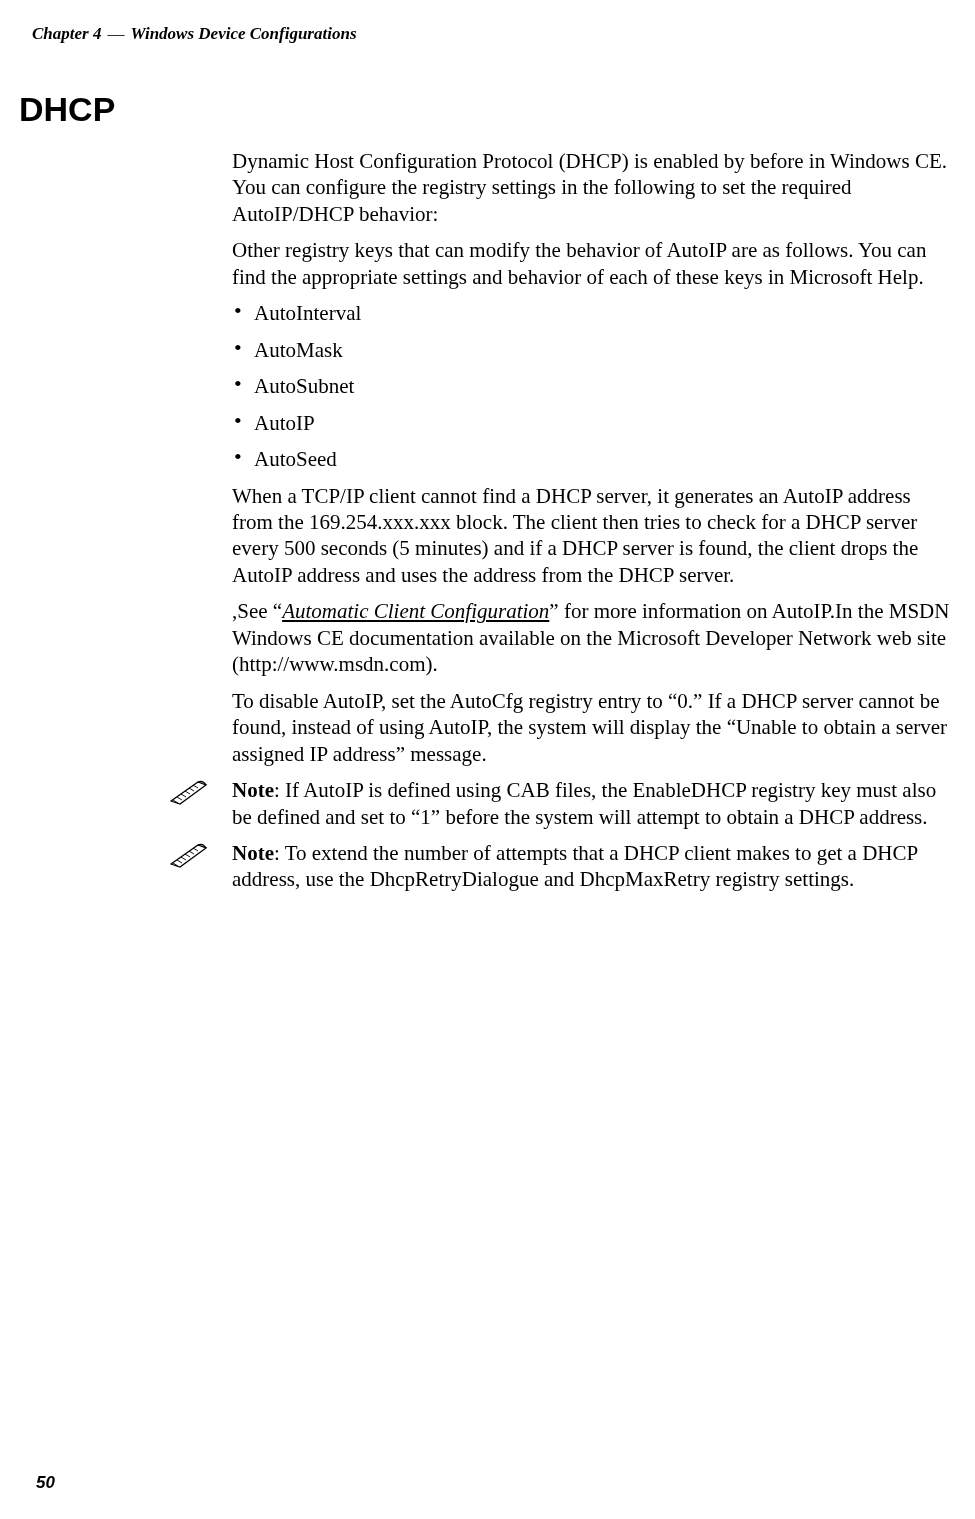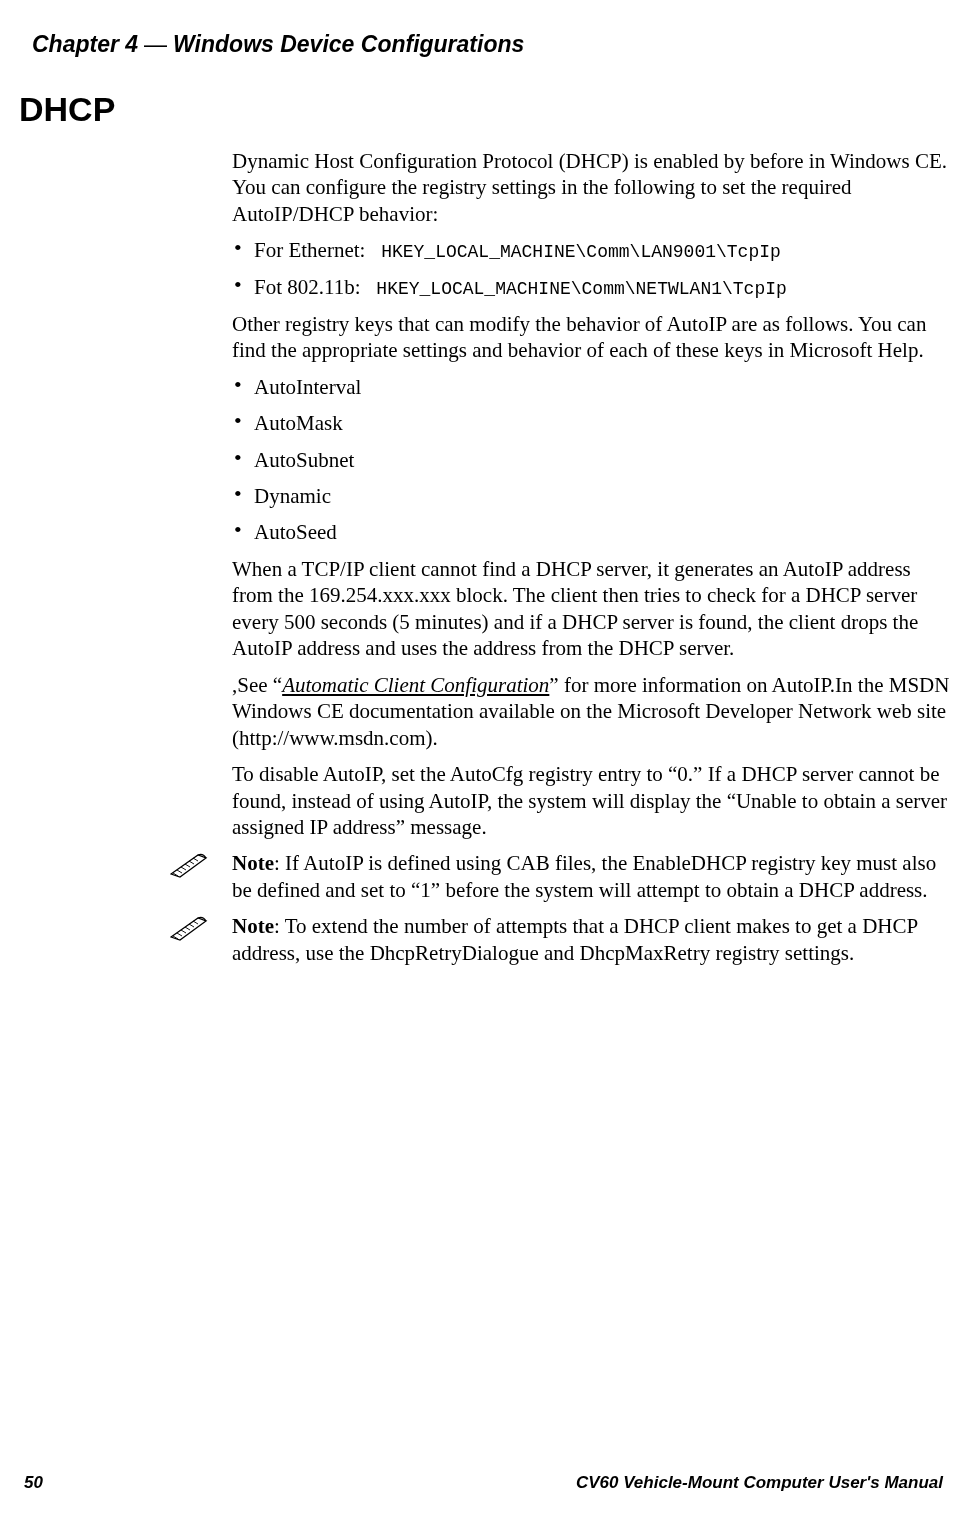--- a/index.html
+++ b/index.html
@@ -13,37 +13,37 @@
     color: #000000;
   }
   .page {
     position: relative;
     width: 975px;
     height: 1519px;
     box-sizing: border-box;
   }
   .running-header {
     position: absolute;
-    top: 31px;
-    font-family: Liberation Sans, sans-serif;
+    top: 24px;
+    font-family: Liberation Serif, serif;
     font-weight: 700;
     font-style: italic;
-    font-size: 23px;
+    font-size: 17px;
   }
   .running-header.left { left: 32px; }
   .running-header .dash { font-style: normal; font-weight: 400; padding: 0 6px; }
   .footer {
     position: absolute;
     bottom: 26px;
     font-family: "Helvetica Neue", Arial, sans-serif;
     font-weight: 700;
     font-style: italic;
     font-size: 17px;
   }
-  .footer.left { left: 24px; text-align: right; }
+  .footer.left { left: 36px; text-align: right; }
   .footer.right { right: 32px; }
   .section-title {
     position: absolute;
     left: 19px;
     top: 90px;
     font-family: Arial, "Helvetica Neue", sans-serif;
     font-weight: 900;
     font-size: 34px;
     letter-spacing: 0px;
   }
@@ -101,36 +101,28 @@
   <div class="running-header left">
     <span>Chapter 4</span><span class="dash">—</span><span>Windows Device Configurations</span>
   </div>
 
   <div class="section-title">DHCP</div>
 
   <div class="body-col">
 
     <p>Dynamic Host Configuration Protocol (DHCP) is enabled by before in Windows CE. You can configure the registry settings in the following to set the required AutoIP/DHCP behavior:</p>
 
-    <ul class="bullet-list">
-      <li>
-        <span>For Ethernet:</span>&nbsp;&nbsp;&nbsp;<span class="mono">HKEY_LOCAL_MACHINE\Comm\LAN9001\TcpIp</span>
-      </li>
-      <li>
-        <span>Fot 802.11b:</span>&nbsp;&nbsp;&nbsp;<span class="mono">HKEY_LOCAL_MACHINE\Comm\NETWLAN1\TcpIp</span>
-      </li>
-    </ul>
 
     <p>Other registry keys that can modify the behavior of AutoIP are as follows. You can find the appropriate settings and behavior of each of these keys in Microsoft Help.</p>
 
     <ul class="bullet-list">
       <li><span>AutoInterval</span></li>
       <li><span>AutoMask</span></li>
       <li><span>AutoSubnet</span></li>
-      <li><span>Dynamic</span></li>
+      <li><span>AutoIP</span></li>
       <li><span>AutoSeed</span></li>
     </ul>
 
     <p>When a TCP/IP client cannot find a DHCP server, it generates an AutoIP address from the 169.254.xxx.xxx block. The client then tries to check for a DHCP server every 500 seconds (5 minutes) and if a DHCP server is found, the client drops the AutoIP address and uses the address from the DHCP server.</p>
 
     <p class="para-gap">
       <span>,See “</span><span class="italic">Automatic Client Configuration</span><span>” for more information on AutoIP.In the MSDN Windows CE documentation available on the Microsoft Developer Network web site (http://www.msdn.com).</span>
     </p>
 
     <p class="para-gap">To disable AutoIP, set the AutoCfg registry entry to “0.” If a DHCP server cannot be found, instead of using AutoIP, the system will display the “Unable to obtain a server assigned IP address” message.</p>
@@ -158,15 +150,14 @@
       </span>
       <p>
         <span class="bold">Note</span><span>: To extend the number of attempts that a DHCP client makes to get a DHCP address, use the DhcpRetryDialogue and DhcpMaxRetry registry settings.</span>
       </p>
     </div>
 
 
   </div>
 
   <div class="footer left">50</div>
-  <div class="footer right">CV60 Vehicle-Mount Computer User's Manual</div>
 
 </div>
 
 </body></html>

